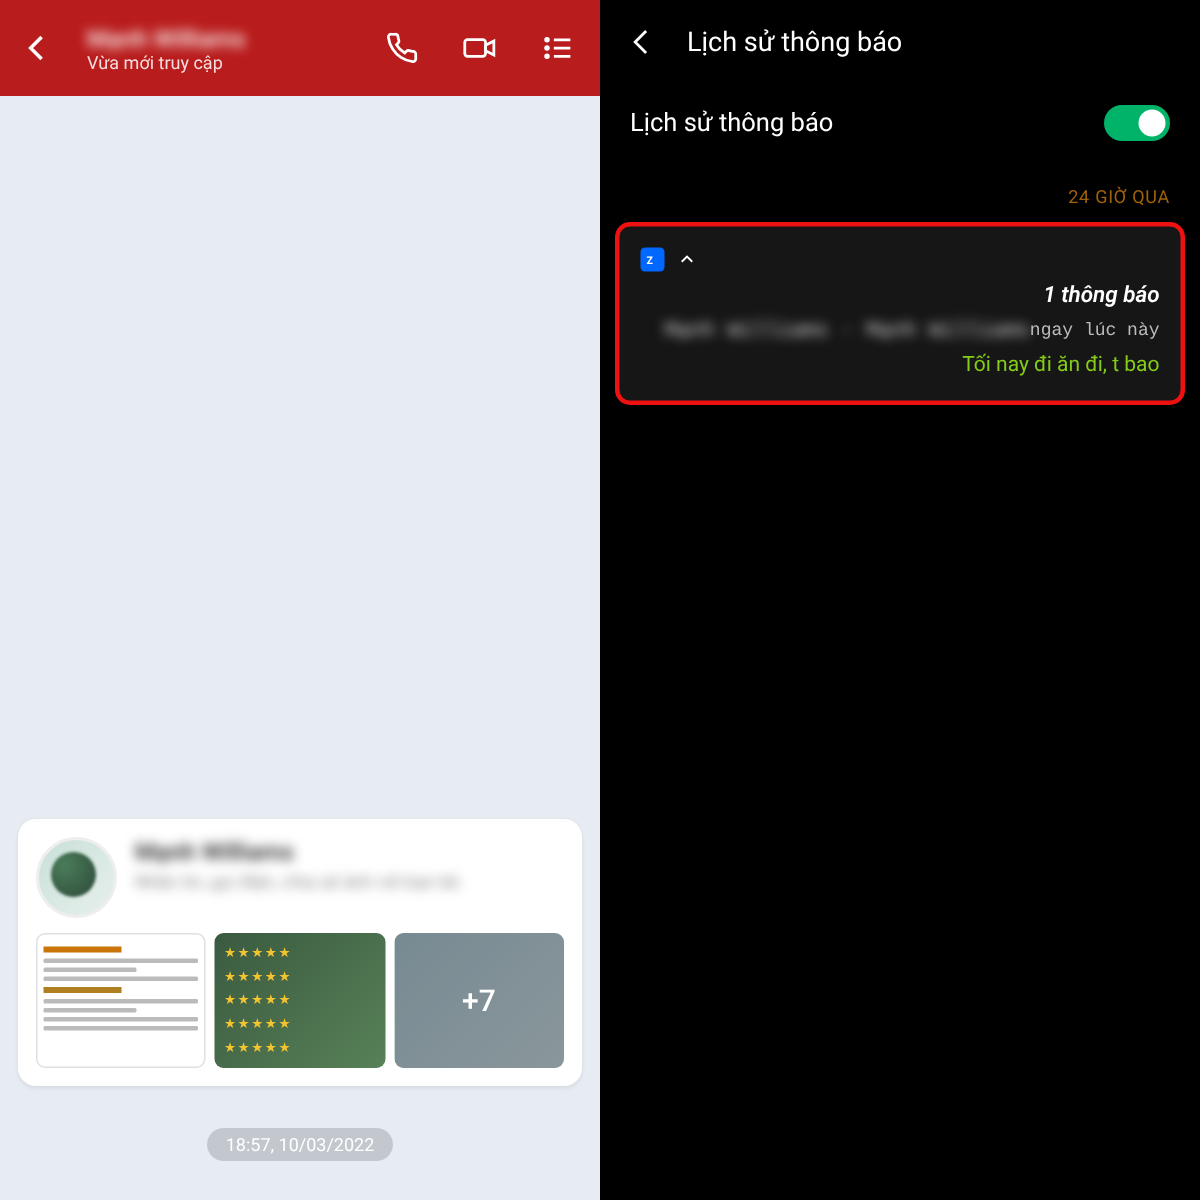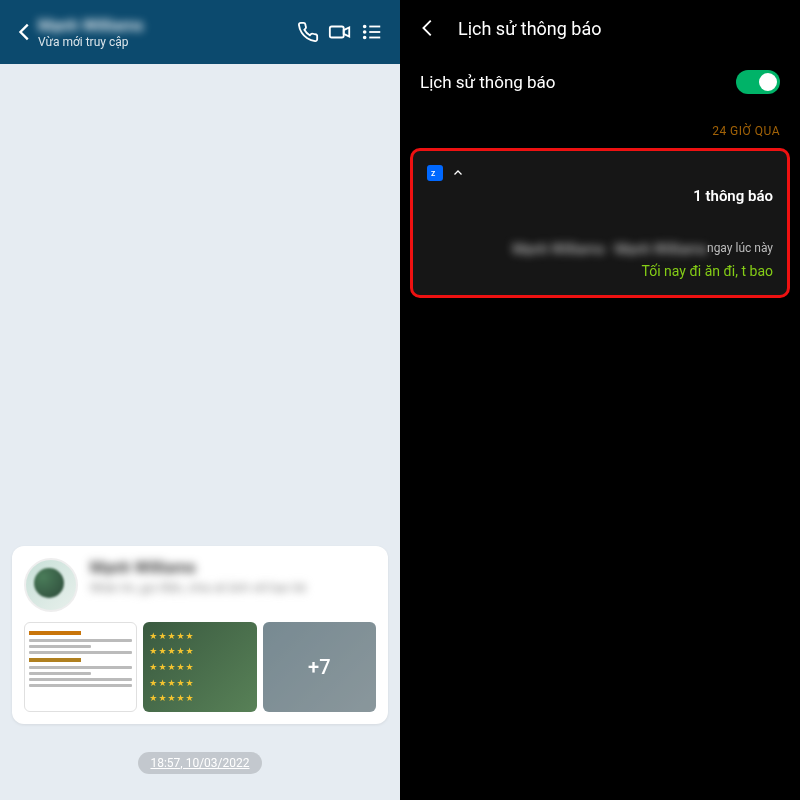--- a/index.html
+++ b/index.html
@@ -22,26 +22,26 @@
       width: 50%;
       height: 100%;
       background: #000;
       color: #fff;
       display: flex;
       flex-direction: column;
       text-align: right;
     }
     
     .zalo-header {
-      background: #0c4a6e;
+      background: #b91c1c;
       height: 64px;
       display: flex;
       align-items: center;
       padding: 0 12px;
-      gap: 0;
+      gap: 20px;
     }
     .zalo-back {
       width: 26px;
       height: 26px;
       display: flex;
       align-items: center;
       justify-content: center;
     }
     .zalo-header-info {
       flex: 1;
@@ -155,21 +155,20 @@
       color:#fff; font-size:20px; font-weight:500;
     }
     .timestamp-pill {
       align-self: center;
       background: rgba(0,0,0,0.15);
       color: #fff;
       font-size: 12px;
       padding: 4px 12px;
       border-radius: 12px;
       margin: 10px 0 14px;
-      text-decoration: underline;
     }
     .msg-row {
       display: flex;
       align-items: flex-end;
       gap: 8px;
     }
     .msg-avatar {
       width: 30px;
       height: 30px;
       border-radius: 50%;
@@ -287,24 +286,25 @@
     }
     .chevron-up {
       width: 14px;
       height: 14px;
       display:flex; align-items:center; justify-content:center;
     }
     .notif-count {
       font-size: 15px;
       font-weight: 600;
       color: #fff;
-      margin-bottom: 36px;
+      margin-bottom: 8px;
+      font-style: italic;
     }
     .notif-entry-row {
-      display:flex; justify-content:space-between; align-items:flex-start;
+      display:flex; justify-content:space-between; align-items:flex-start;font-family:Liberation Mono, monospace;
     }
     .notif-sender {
       font-size: 14px;
       color: #ddd;
       filter: blur(4px);
       flex:1;
     }
     .notif-time {
       font-size: 12px;
       color: #bbb;

